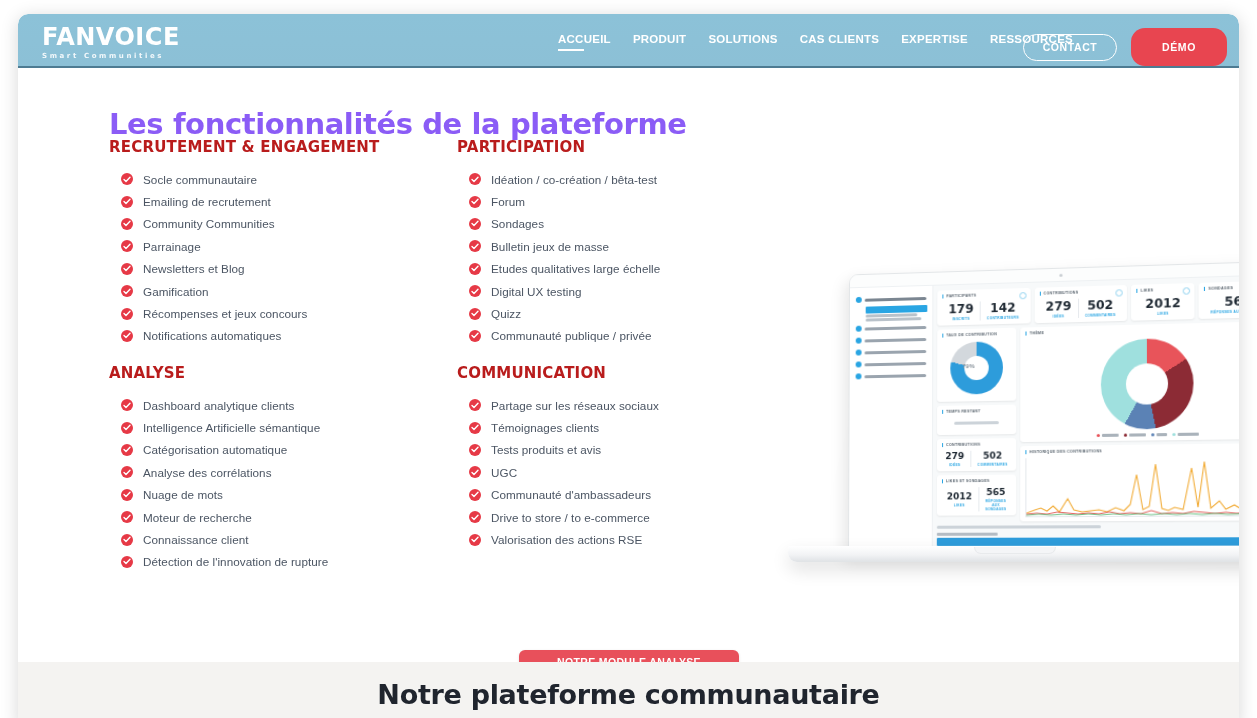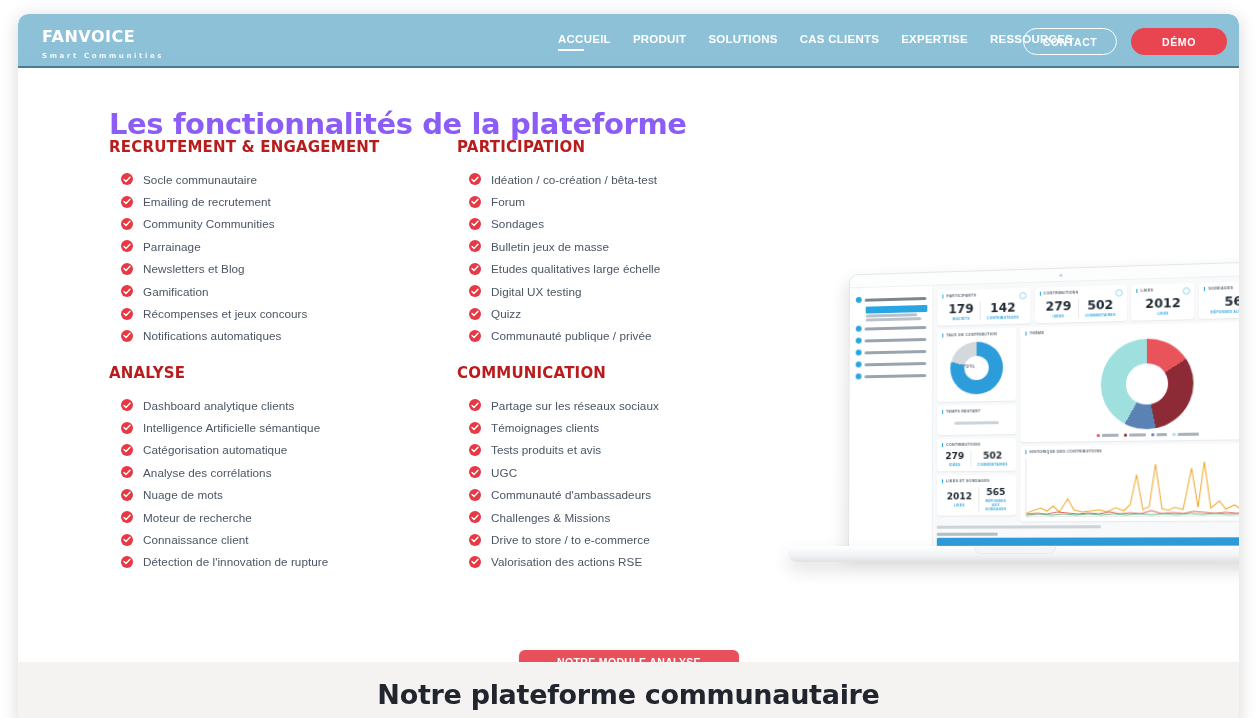--- a/index.html
+++ b/index.html
@@ -43,21 +43,21 @@
     display: flex;
     align-items: center;
   }
   .brand {
     position: absolute;
     left: 24px; top: 11px;
     color: #ffffff;
     user-select: none;
   }
   .brand-name {
-    font-size: 16px;
+    font-size: 24px;
     font-weight: 800;
     letter-spacing: 0.5px;
     line-height: 24px;
     font-family: "DejaVu Sans", sans-serif;
   }
   .brand-tag {
     font-size: 7px;
     letter-spacing: 2.6px;
     line-height: 10px;
     margin-top: 2px;
@@ -106,21 +106,21 @@
     border-radius: 14px;
     color: #ffffff;
     font-size: 10.5px;
     font-weight: 600;
     letter-spacing: 0.6px;
     display: flex; align-items: center; justify-content: center;
     background: transparent;
     cursor: pointer;
   }
   .btn-demo {
-    width: 96px; height: 27px;
+    width: 96px; height: 38px;
     border: none;
     border-radius: 14px;
     background: #e84550;
     color: #ffffff;
     font-size: 10.5px;
     font-weight: 700;
     letter-spacing: 0.6px;
     display: flex; align-items: center; justify-content: center;
     cursor: pointer;
   }
@@ -689,28 +689,20 @@
                 </span>
                 <span>UGC</span>
               </li>
             <li class="feat-item">
                 <span class="check">
                   <svg width="8" height="7" viewBox="0 0 8 7">
                     <path d="M1 3.4 L3 5.4 L7 1.2" stroke="#fff" stroke-width="1.4" fill="none" stroke-linecap="round" stroke-linejoin="round"></path>
                   </svg>
                 </span>
                 <span>Communauté d'ambassadeurs</span>
-              </li>
-            <li class="feat-item">
-                <span class="check">
-                  <svg width="8" height="7" viewBox="0 0 8 7">
-                    <path d="M1 3.4 L3 5.4 L7 1.2" stroke="#fff" stroke-width="1.4" fill="none" stroke-linecap="round" stroke-linejoin="round"></path>
-                  </svg>
-                </span>
-                <span>Challenges &amp; Missions</span>
               </li>
             <li class="feat-item">
                 <span class="check">
                   <svg width="8" height="7" viewBox="0 0 8 7">
                     <path d="M1 3.4 L3 5.4 L7 1.2" stroke="#fff" stroke-width="1.4" fill="none" stroke-linecap="round" stroke-linejoin="round"></path>
                   </svg>
                 </span>
                 <span>Drive to store / to e-commerce</span>
               </li>
             <li class="feat-item">

